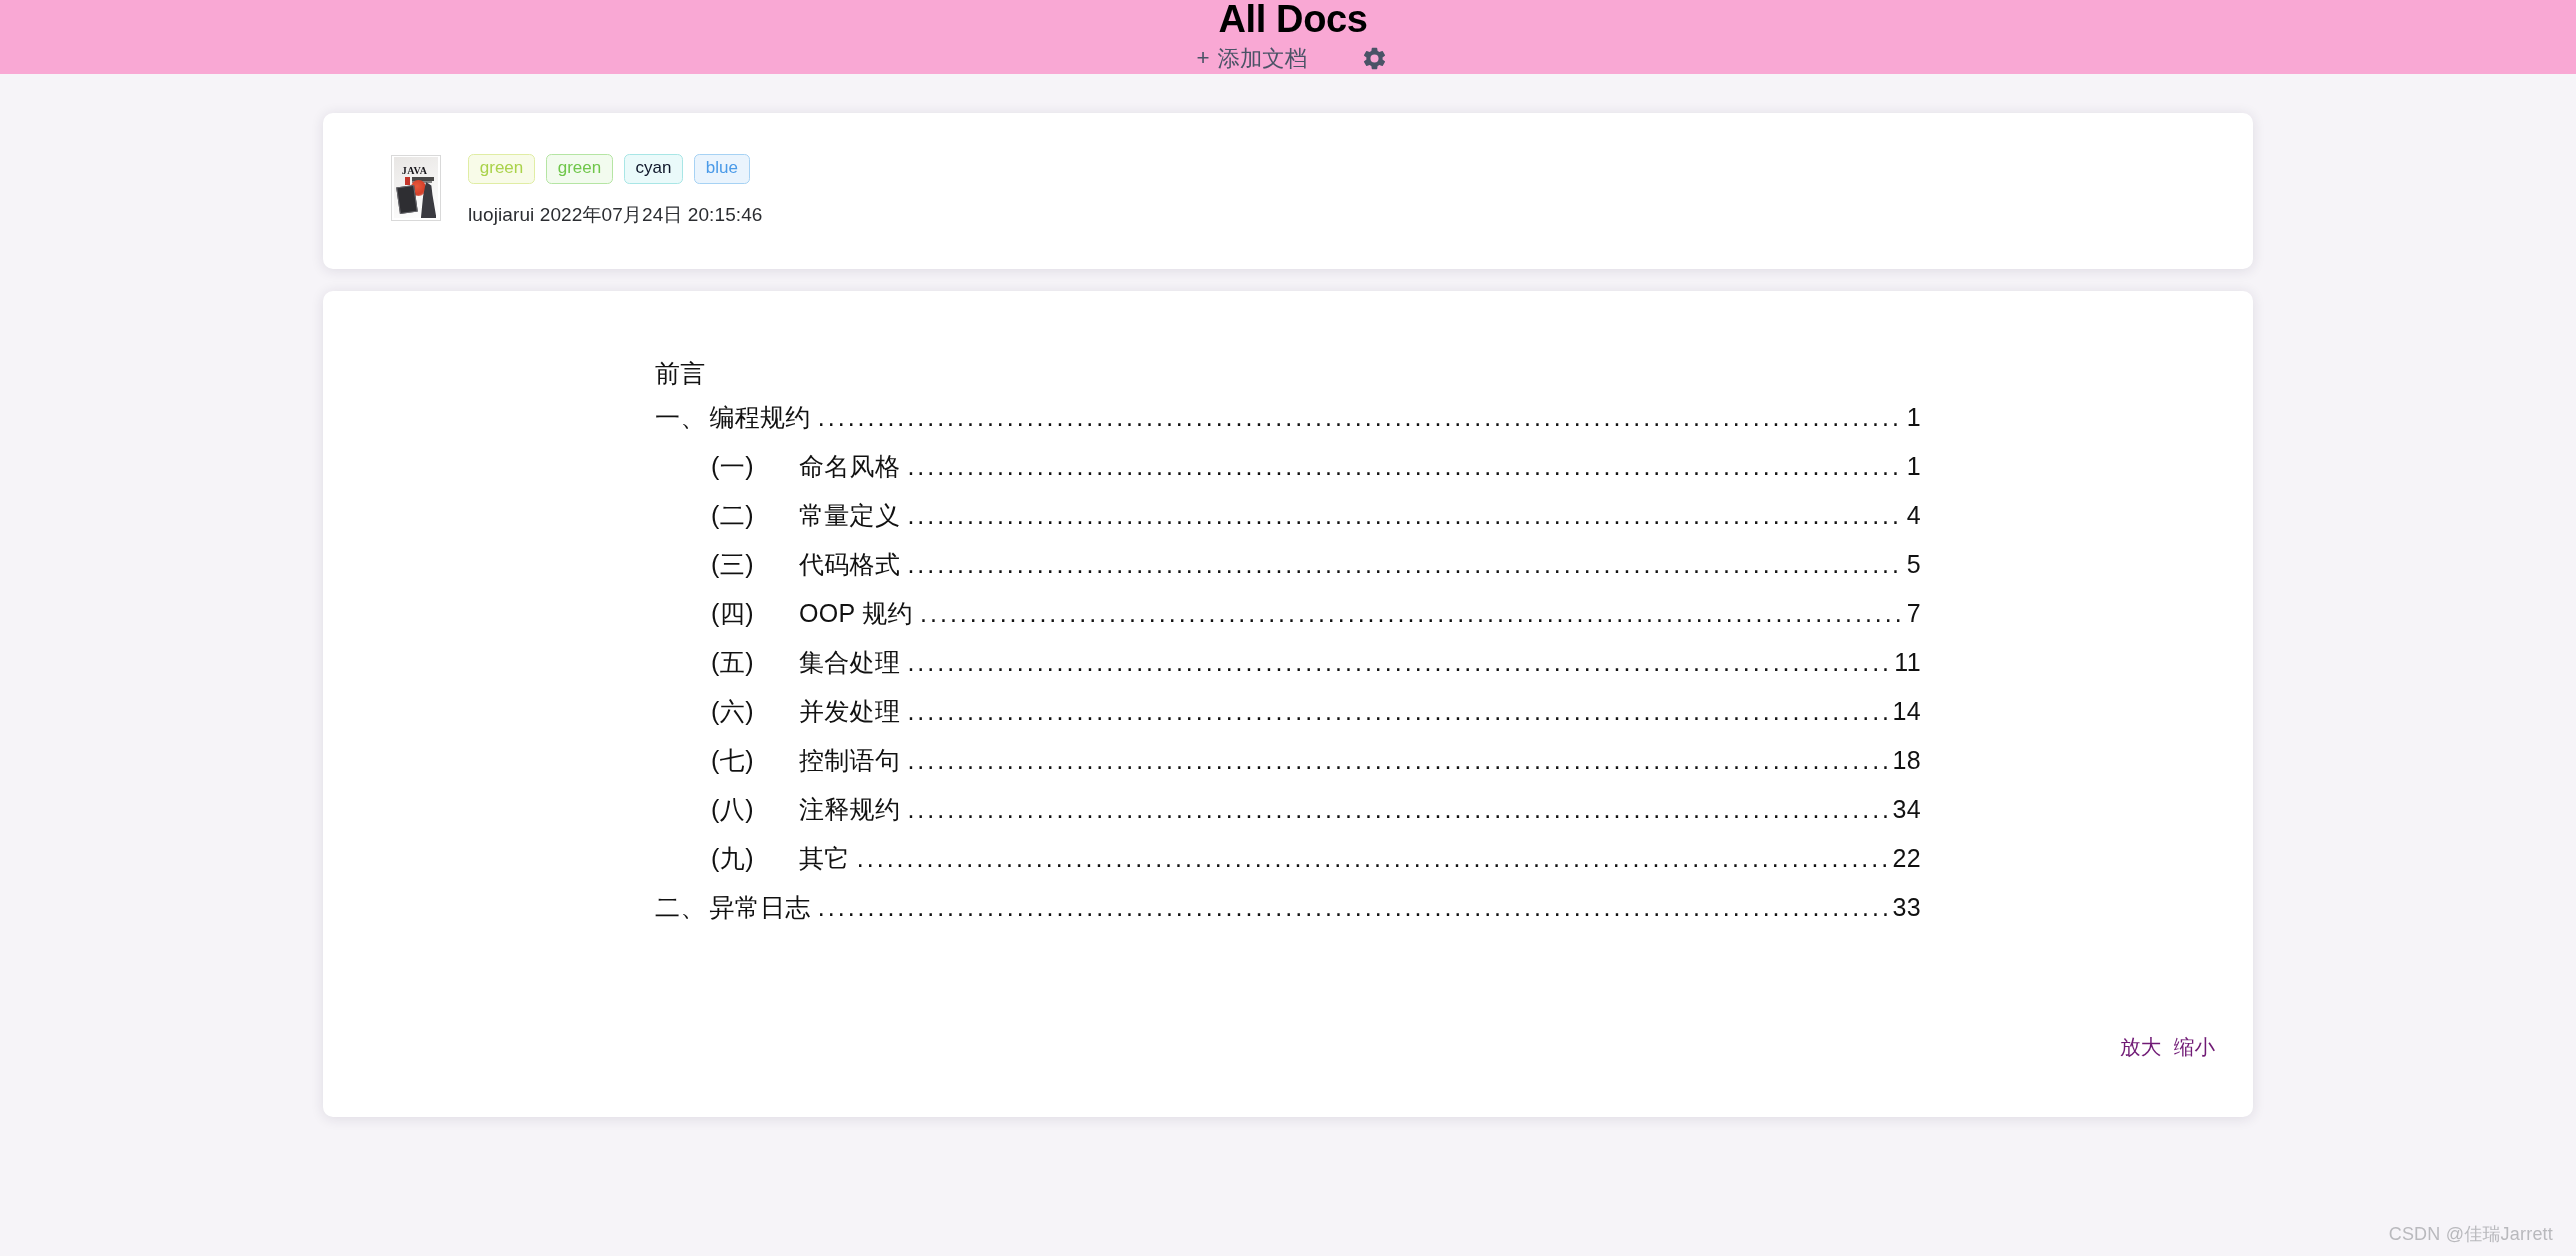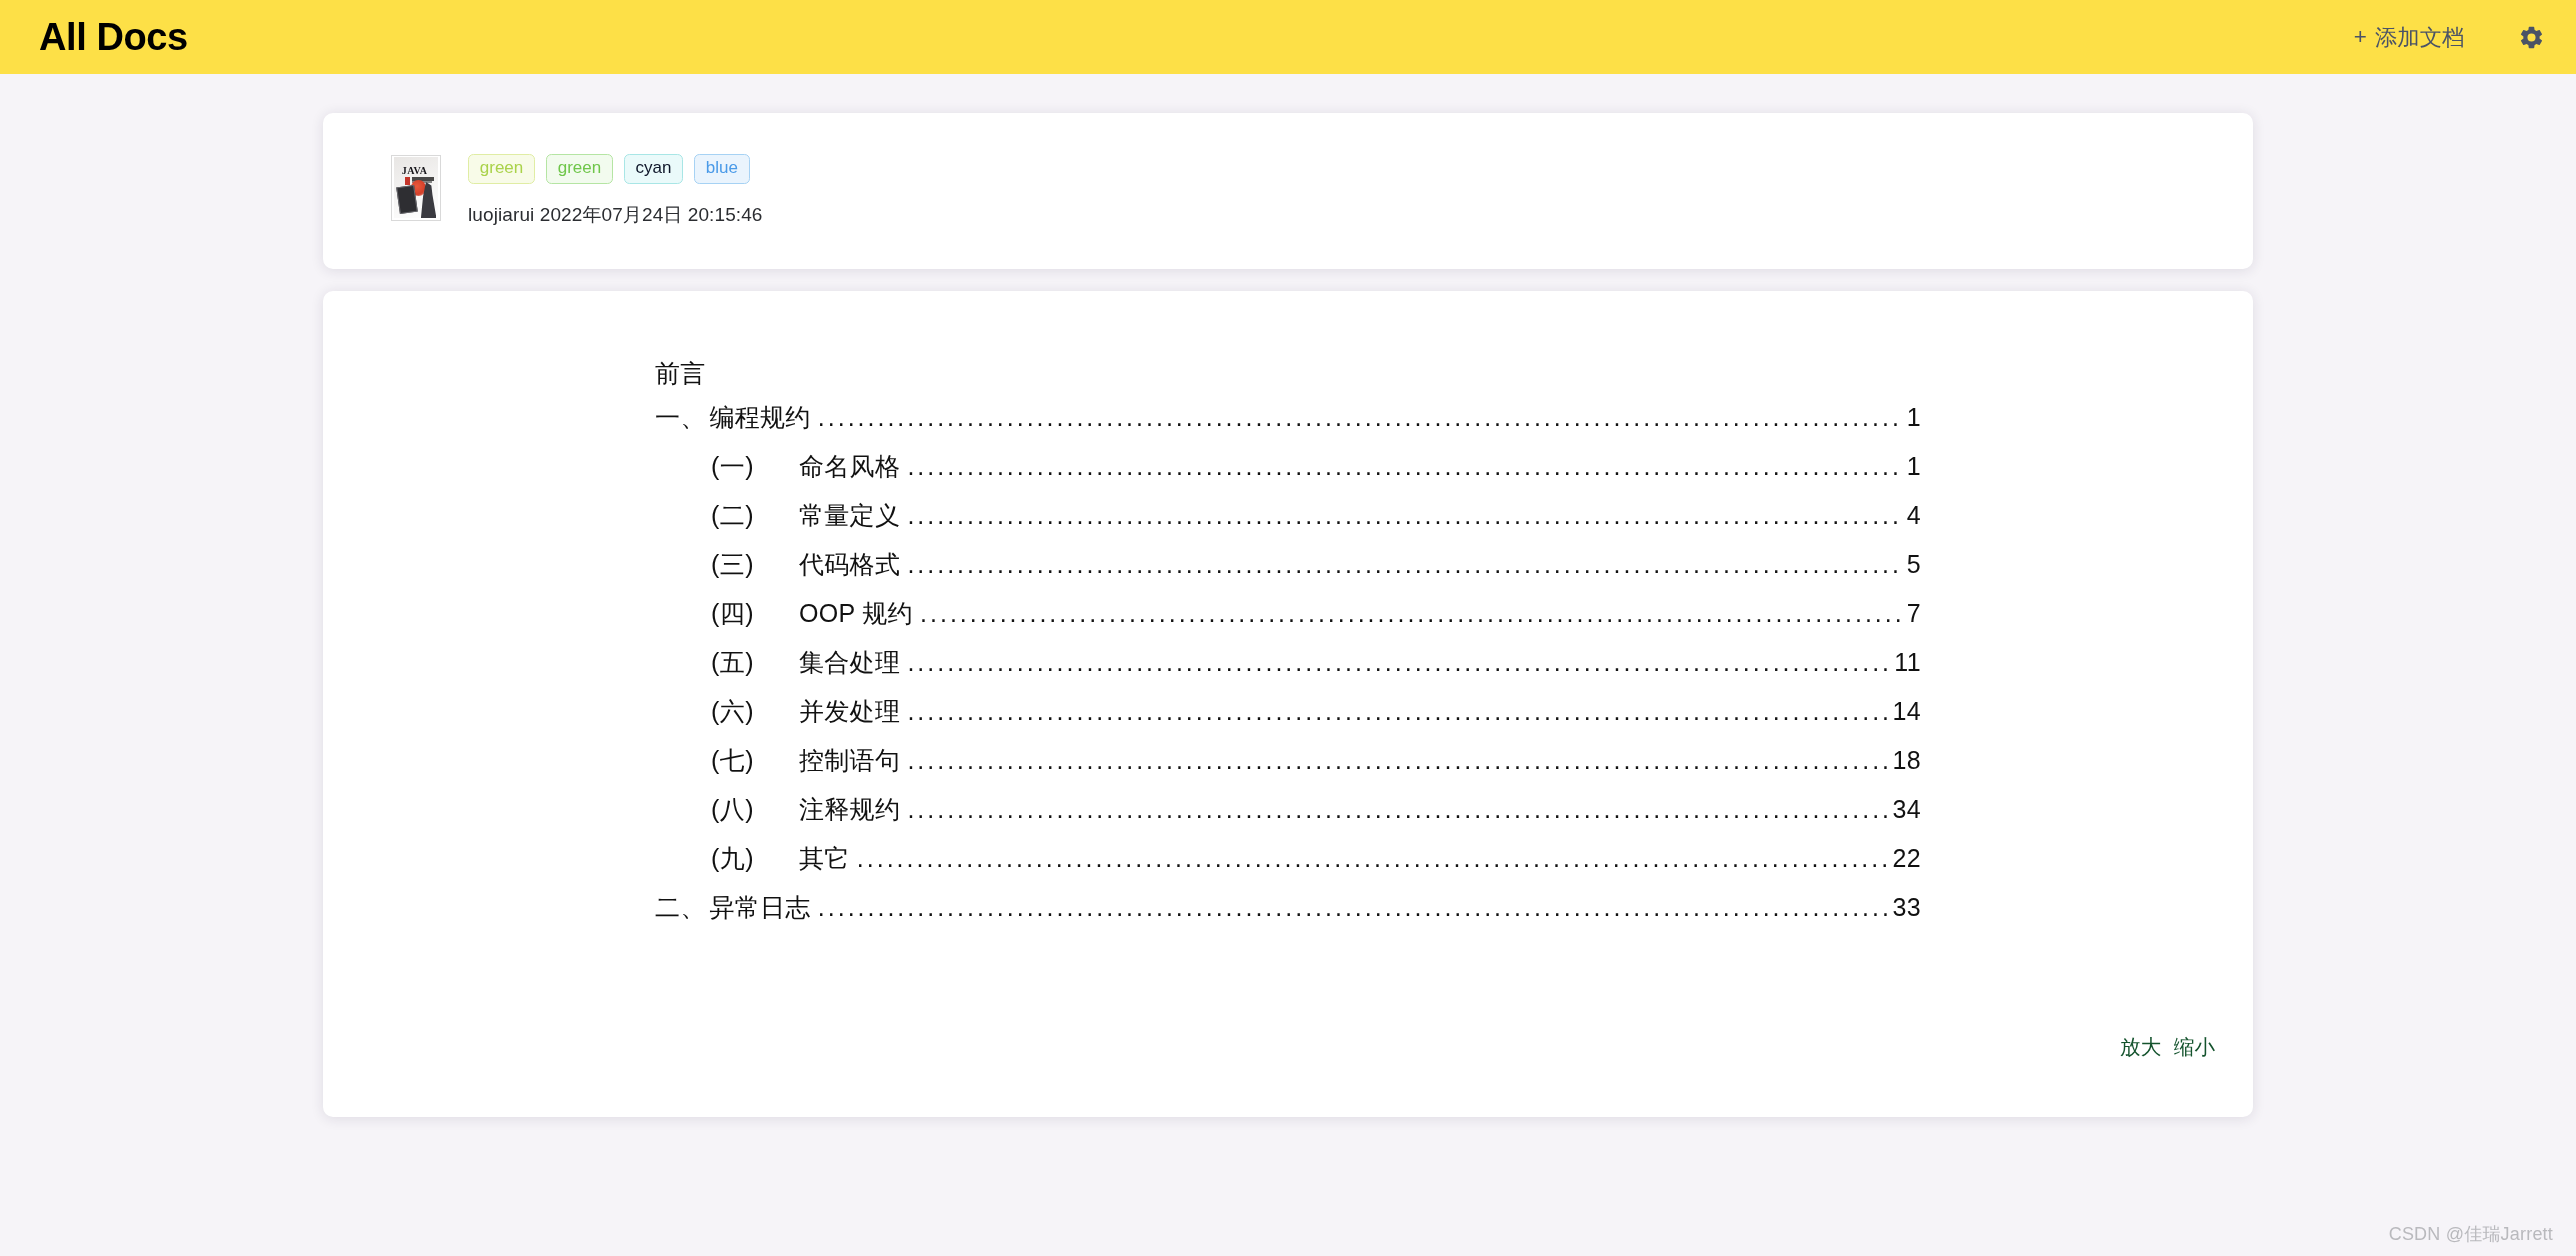--- a/index.html
+++ b/index.html
@@ -12,27 +12,28 @@
 
   body {
     background: #f6f4f8;
     font-family: "Liberation Sans", "DejaVu Sans", sans-serif;
     position: relative;
   }
 
   
   .topbar {
     height: 74px;
-    background: #fde047;
+    background: #f9a8d4;
     display: flex;
     align-items: center;
     justify-content: space-between;
     padding: 0 29px 0 39px;
     position: relative;
     z-index: 5;
+    flex-direction: column;
   }
 
   .brand {
     font-size: 38px;
     font-weight: bold;
     color: #000000;
     letter-spacing: -0.4px;
     line-height: 1;
   }
 
@@ -256,21 +257,21 @@
   }
 
   
   .zoom-controls {
     position: absolute;
     right: 38px;
     bottom: 56px;
     display: flex;
     gap: 12.6px;
     font-size: 20.6px;
-    color: #14532d;
+    color: #701a75;
     z-index: 20;
   }
   .zoom-controls span { cursor: pointer; }
 
   
   .watermark {
     position: absolute;
     right: 23px;
     bottom: 10.8px;
     font-size: 18px;

